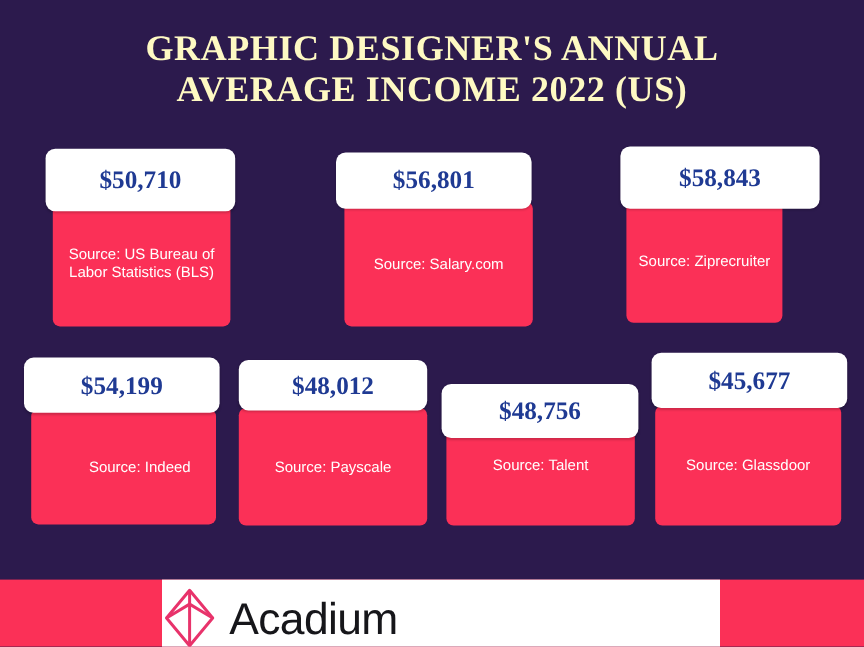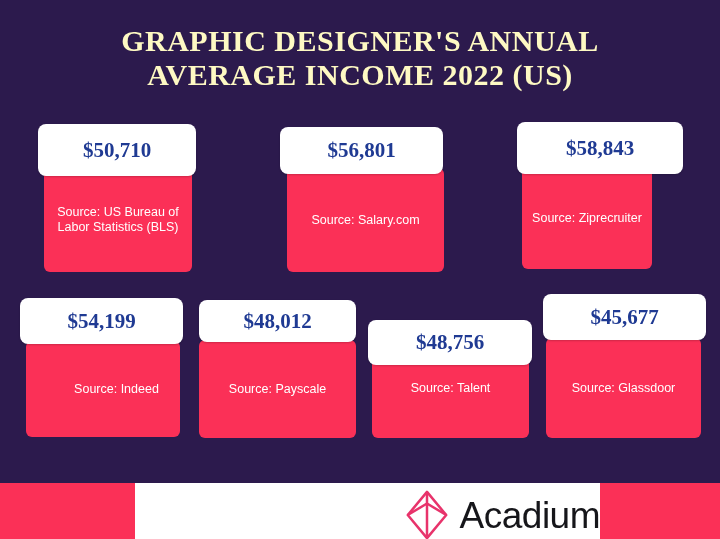--- a/index.html
+++ b/index.html
@@ -86,21 +86,21 @@
   }
   .footer-center {
     position: absolute;
     left: 135px;
     top: 0;
     width: 465px;
     height: 56px;
     background: #ffffff;
     display: flex;
     align-items: center;
-    justify-content: flex-end;
+    justify-content: flex-start;
   }
   .logo-wrap {
     display: flex;
     align-items: center;
     gap: 10px;
     transform: translateY(4px);
   }
   .logo-mark {
     width: 46px;
     height: 50px;

